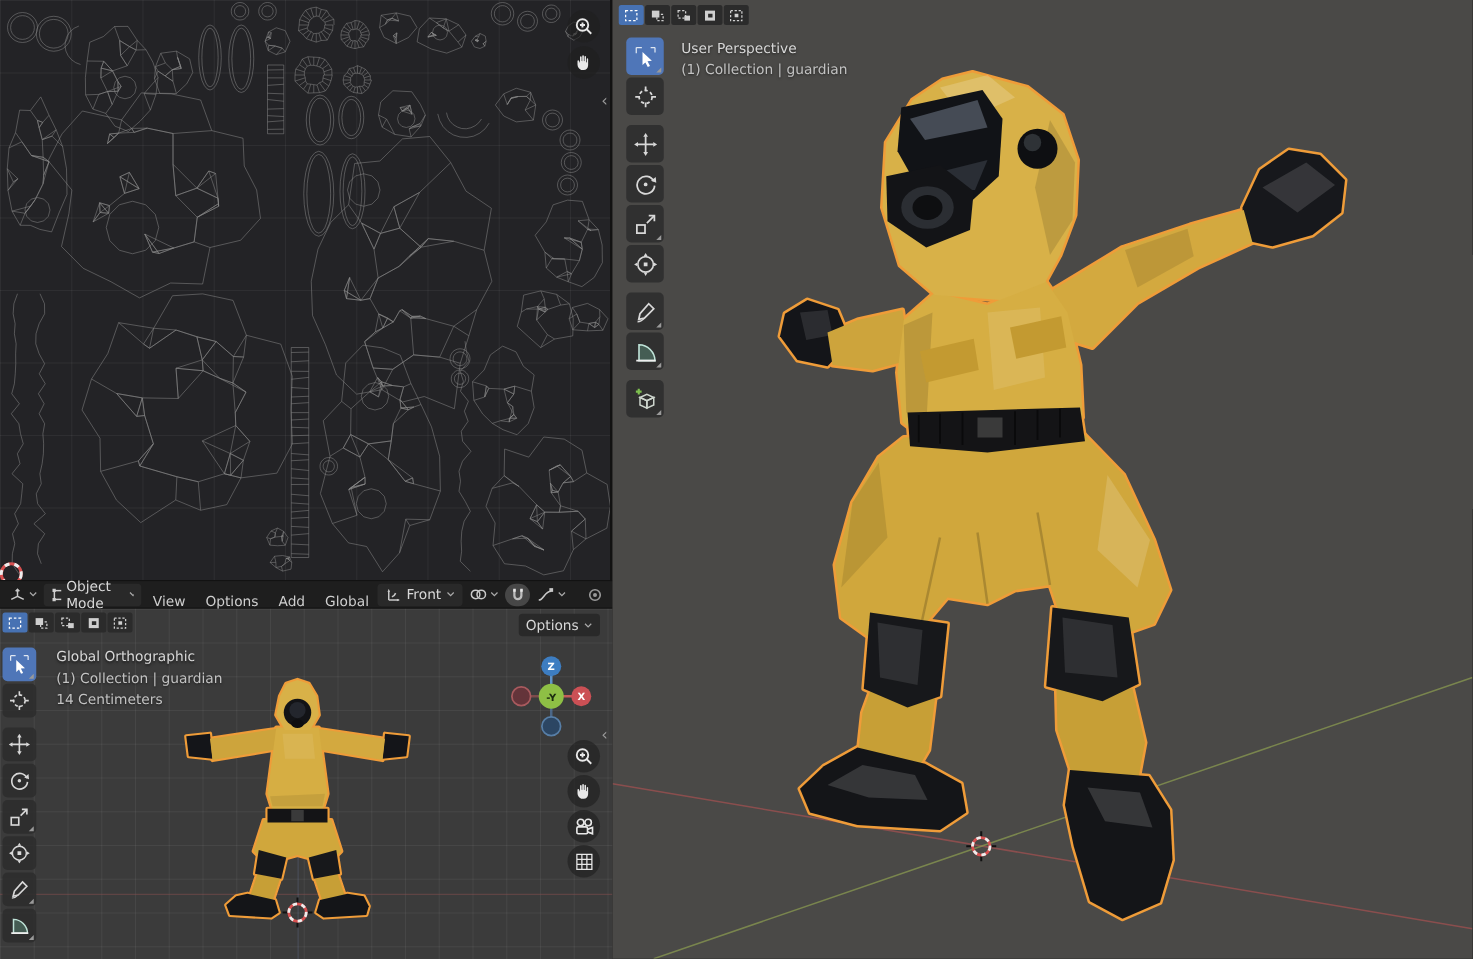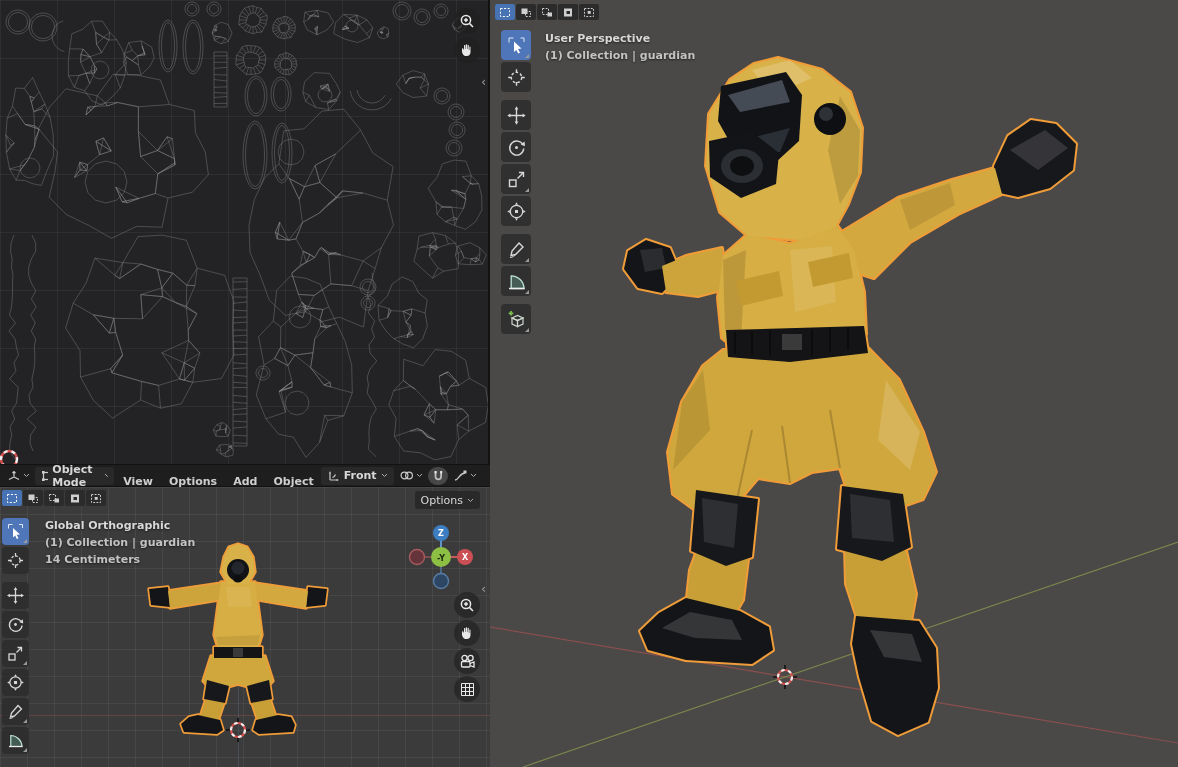--- a/index.html
+++ b/index.html
@@ -13,21 +13,21 @@
     background-image:linear-gradient(to right,rgba(255,255,255,.05) 1px,transparent 1px),
                      linear-gradient(to bottom,rgba(255,255,255,.05) 1px,transparent 1px);
     background-size:57px 58px; border-right:2px solid #121212; border-bottom:1px solid #121212; overflow:hidden;}
   .navbtn { width:26px; height:26px; border-radius:50%; background:rgba(30,30,30,.62);
     display:flex; align-items:center; justify-content:center; }
   .collapse { color:#9a9a9a; font-size:13px; line-height:12px; }
 
   
   #menubar { left:0; top:465px; width:490px; height:22px; background:#1e1e1e;
     display:flex; align-items:center; justify-content:space-between; padding:0 4px;
-    border-bottom:1px solid #121212;font-weight:bold; }
+    border-bottom:1px solid #121212; }
   .mb-group { display:flex; align-items:center; gap:2px; }
   .pill { display:flex; align-items:center; gap:4px; background:#292929; border-radius:3px;
     padding:2px 6px; height:18px; color:#d8d8d8; }
   .mb-menu { padding:2px 7px; color:#cfcfcf;margin-top:12px; }
   .mb-btn { display:flex; align-items:center; gap:2px; padding:2px 3px; border-radius:3px; height:18px;}
   .mb-btn.pressed { background:#474747; border-radius:9px; }
 
   
   #vp-front { left:0; top:487px; width:490px; height:300px; background-color:#3b3b3b;
     background-image:linear-gradient(to right,rgba(255,255,255,.055) 1px,transparent 1px),
@@ -44,21 +44,21 @@
   .toolcol { display:flex; flex-direction:column; }
   .toolbtn { background:#2e2e2eE6; border-radius:4px; margin-bottom:2px;
     display:flex; align-items:center; justify-content:center; position:relative; }
   .toolbtn.active { background:#4f76b8; }
   .toolbtn.gap { margin-top:6px; }
   .toolbtn.sub:after { content:""; position:absolute; right:2px; bottom:2px;
     border-left:4px solid transparent; border-bottom:4px solid #9a9a9a; }
   #vp-user .toolbtn { width:30px; height:30px; }
   #vp-front .toolbtn { width:27px; height:27px; }
 
-  .overlay-text { line-height:17px; color:#d9d9d9; text-shadow:0 1px 2px rgba(0,0,0,.55);font-weight:bold; }
+  .overlay-text { line-height:17px; color:#d9d9d9; text-shadow:0 1px 2px rgba(0,0,0,.55); }
   .overlay-text .dim { color:#c3c3c3; }
 
   svg { display:block; }
   text { font-family:"DejaVu Sans",sans-serif; }
 </style>
 </head>
 <body>
 
 <div id="uv-editor" class="abs">
   <svg class="abs" style="left:0;top:0" width="490" height="465">
@@ -102,21 +102,21 @@
           <rect x="8.4" y="8.4" width="2.6" height="2.6" fill="#cfcfcf"></rect>
       </svg>
       <span>Object Mode</span>
       <svg width="7" height="5">
           <path d="M1 1l2.5 2.5L6 1" stroke="#aaa" fill="none"></path>
         </svg>
     </div>
     <span class="mb-menu">View</span>
     <span class="mb-menu">Options</span>
     <span class="mb-menu">Add</span>
-    <span class="mb-menu">Object</span>
+    <span class="mb-menu">Global</span>
   </div>
   <div class="mb-group">
     <div class="pill">
       <svg width="13" height="13">
         <path d="M3 11V3.5 M3 11h8 M5.5 8.5A5 5 0 0 0 8.5 5.5" stroke="#c8c8c8" stroke-width="1.2" fill="none"></path>
         <path d="M2 4.5L3 2l1 2.5z M9.5 10l2.5 1-2.5 1z" fill="#c8c8c8"></path>
       </svg>
       <span>Front</span>
       <svg width="7" height="5">
           <path d="M1 1l2.5 2.5L6 1" stroke="#aaa" fill="none"></path>

